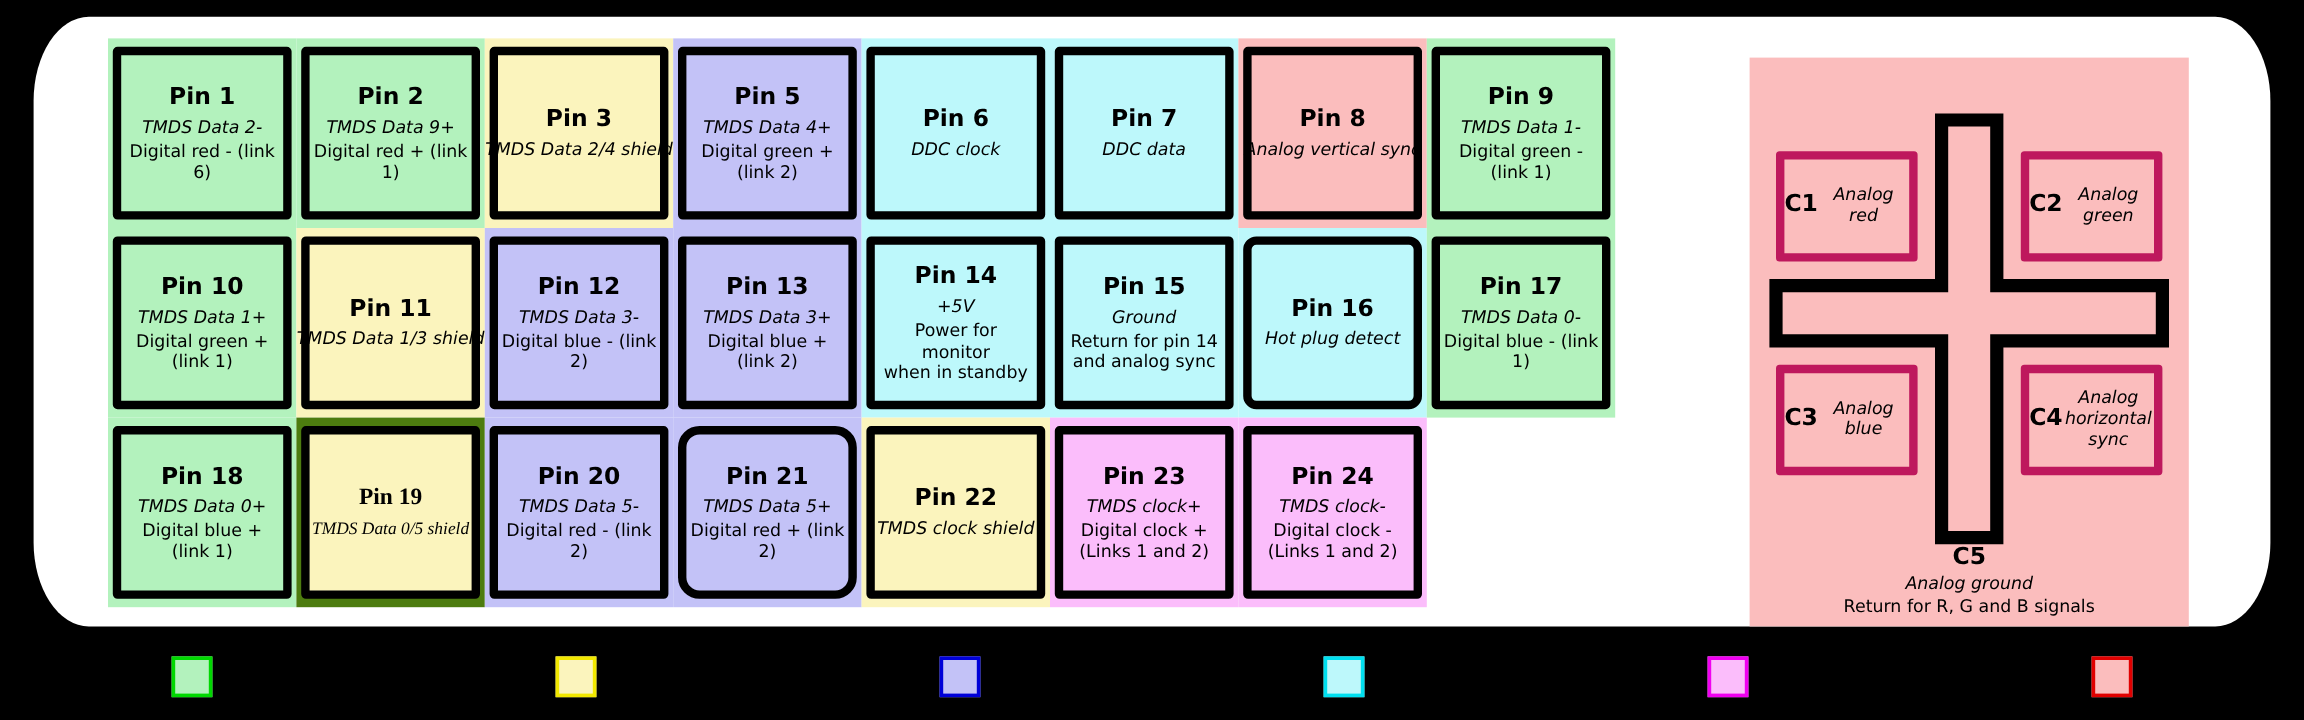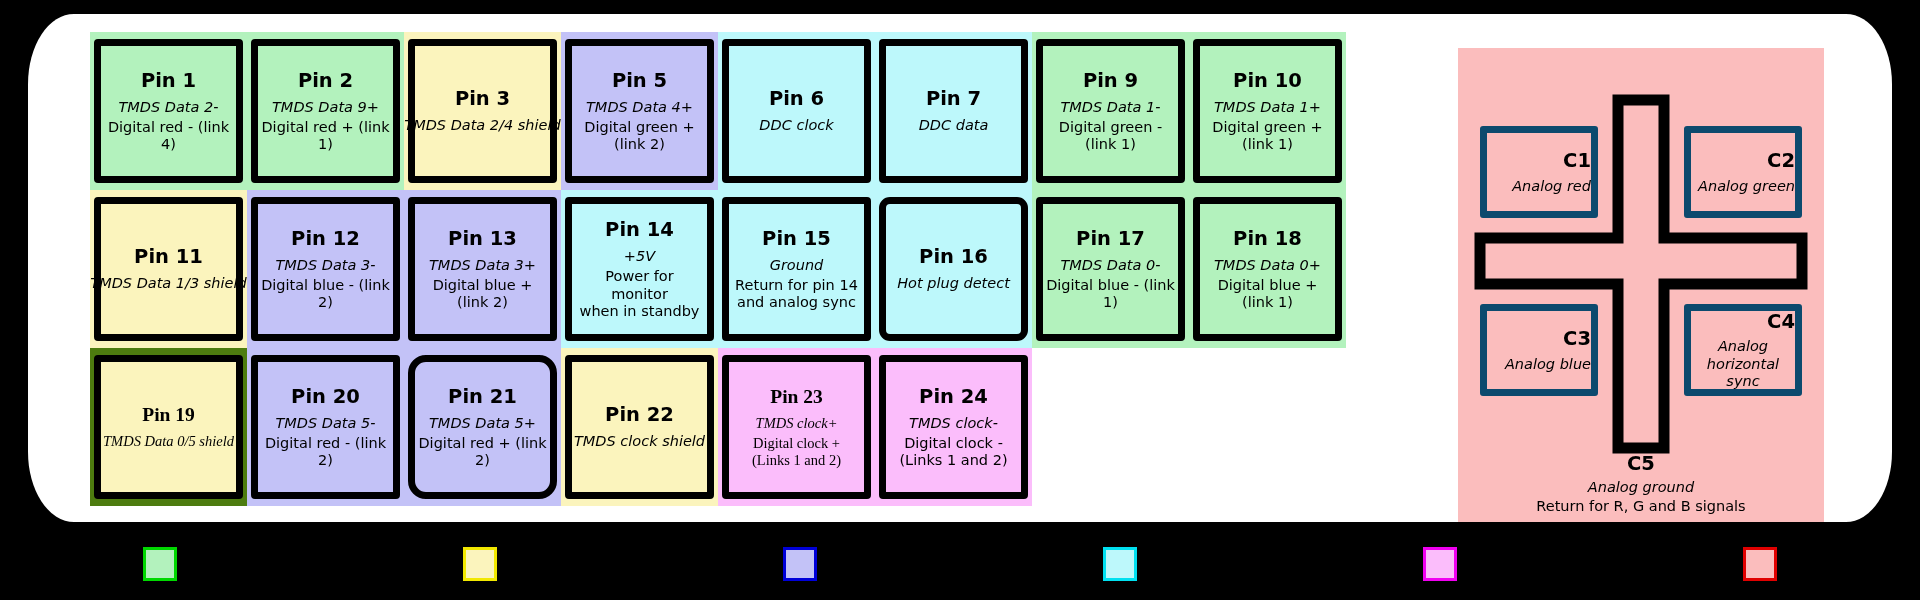--- a/index.html
+++ b/index.html
@@ -107,25 +107,25 @@
   }
 
   #analog-panel {
     position: relative;
     width: 366px;
     height: 474px;
   }
 
   .c-box {
     position: absolute;
-    border: 7px solid #0c4a6e;
+    border: 7px solid #be185d;
     border-radius: 3px;
     display: flex;
-    flex-direction: column;
-    align-items: flex-end;
+    flex-direction: row;
+    align-items: center;
     justify-content: center;
     text-align: center;
     line-height: 1.2;
   }
 
   .c-title {
     font-size: 19.5px;
     font-weight: bold;
     color: #000000;
     margin-bottom: 5px;
@@ -195,21 +195,21 @@
 
   <div id="shell"></div>
 
   <div id="content">
 
     <div id="digital-grid">
         <div class="pin-cell" style="background: rgb(179, 242, 189);">
           <div class="pin-box" style="background: rgb(179, 242, 189);">
             <div class="pin-title">Pin 1</div>
             <div class="pin-sub">TMDS Data 2-</div>
-            <div class="pin-desc">Digital red - (link 4)</div>
+            <div class="pin-desc">Digital red - (link 6)</div>
           </div>
         </div>
         <div class="pin-cell" style="background: rgb(179, 242, 189);">
           <div class="pin-box" style="background: rgb(179, 242, 189);">
             <div class="pin-title">Pin 2</div>
             <div class="pin-sub">TMDS Data 9+</div>
             <div class="pin-desc">Digital red + (link 1)</div>
           </div>
         </div>
         <div class="pin-cell" style="background: rgb(251, 244, 189);">
@@ -228,20 +228,26 @@
         <div class="pin-cell" style="background: rgb(189, 248, 251);">
           <div class="pin-box" style="background: rgb(189, 248, 251);">
             <div class="pin-title">Pin 6</div>
             <div class="pin-sub">DDC clock</div>
           </div>
         </div>
         <div class="pin-cell" style="background: rgb(189, 248, 251);">
           <div class="pin-box" style="background: rgb(189, 248, 251);">
             <div class="pin-title">Pin 7</div>
             <div class="pin-sub">DDC data</div>
+          </div>
+        </div>
+        <div class="pin-cell" style="background: rgb(251, 189, 189);">
+          <div class="pin-box" style="background: rgb(251, 189, 189);">
+            <div class="pin-title">Pin 8</div>
+            <div class="pin-sub">Analog vertical sync</div>
           </div>
         </div>
         <div class="pin-cell" style="background: rgb(179, 242, 189);">
           <div class="pin-box" style="background: rgb(179, 242, 189);">
             <div class="pin-title">Pin 9</div>
             <div class="pin-sub">TMDS Data 1-</div>
             <div class="pin-desc">Digital green - (link 1)</div>
           </div>
         </div>
         <div class="pin-cell" style="background: rgb(179, 242, 189);">
@@ -327,21 +333,21 @@
             <div class="pin-desc">Digital red + (link 2)</div>
           </div>
         </div>
         <div class="pin-cell" style="background: rgb(251, 244, 189);">
           <div class="pin-box" style="background: rgb(251, 244, 189);">
             <div class="pin-title">Pin 22</div>
             <div class="pin-sub">TMDS clock shield</div>
           </div>
         </div>
         <div class="pin-cell" style="background: rgb(251, 189, 251);">
-          <div class="pin-box" style="background: rgb(251, 189, 251); font-family: Liberation Serif, serif;">
+          <div class="pin-box" style="background: rgb(251, 189, 251);">
             <div class="pin-title">Pin 23</div>
             <div class="pin-sub">TMDS clock+</div>
             <div class="pin-desc">Digital clock +
 (Links 1 and 2)</div>
           </div>
         </div>
         <div class="pin-cell" style="background: rgb(251, 189, 251);">
           <div class="pin-box" style="background: rgb(251, 189, 251);">
             <div class="pin-title">Pin 24</div>
             <div class="pin-sub">TMDS clock-</div>

